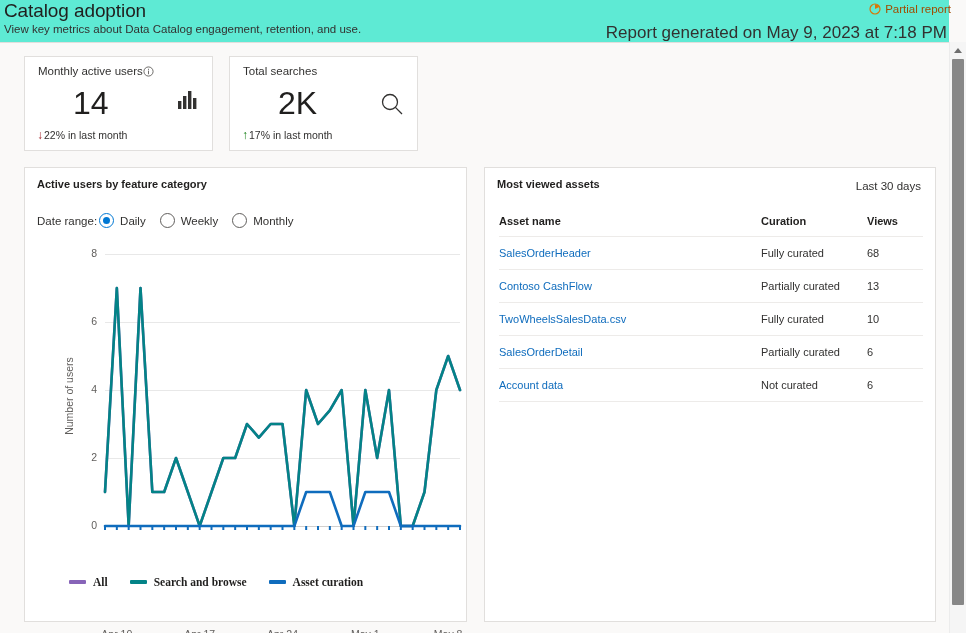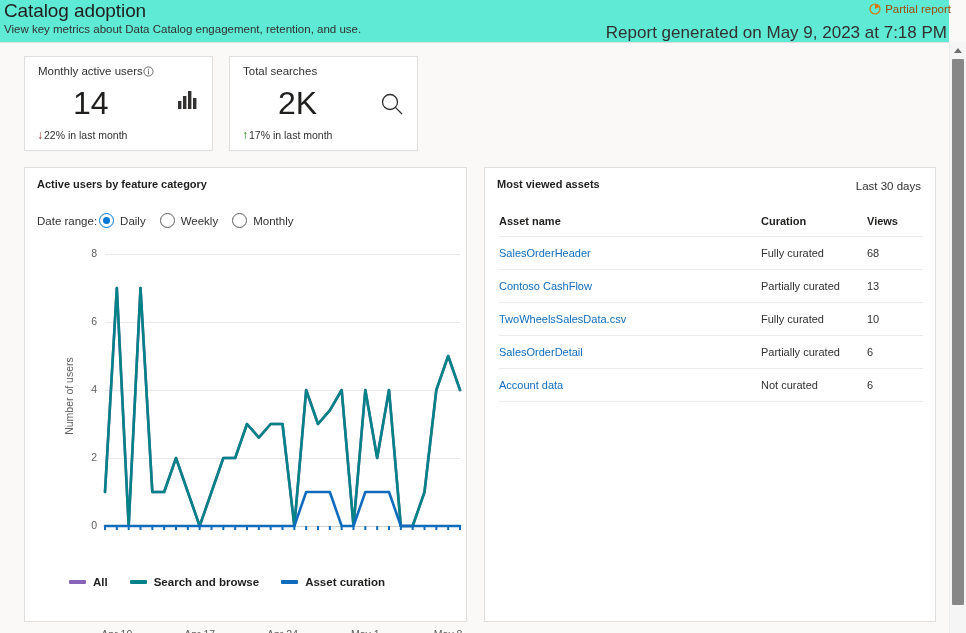--- a/index.html
+++ b/index.html
@@ -127,21 +127,21 @@
   .axis-line { position: absolute; left: 80px; width: 355px; height: 1px; background: #d2d0ce; }
   svg.plot { position: absolute; left: 0; top: 0; }
   .x-labels { position: absolute; left: 0; top: 382px; width: 441px; height: 18px; }
   .x-label {
     position: absolute; font-size: 10.5px; color: #605e5c;
     transform: translateX(-50%); white-space: nowrap;
   }
   .legend {
     position: absolute; left: 44px; top: 408px;
     display: flex; align-items: flex-end; gap: 22px;
-    font-size: 11.5px; font-weight: 600; color: #201f1e;
+    font-size: 11.5px; font-weight: 600; color: #201f1e; font-family: Liberation Serif, serif;
   }
   .legend-item { display: flex; align-items: center; gap: 7px; }
   .legend-swatch { width: 17px; height: 4px; border-radius: 1px; display: inline-block; }
 
   
   .table-card { left: 484px; top: 167px; width: 452px; height: 455px; }
   .table-sub {
     position: absolute; right: 14px; top: 12px;
     font-size: 11.5px; color: #323130;
   }

